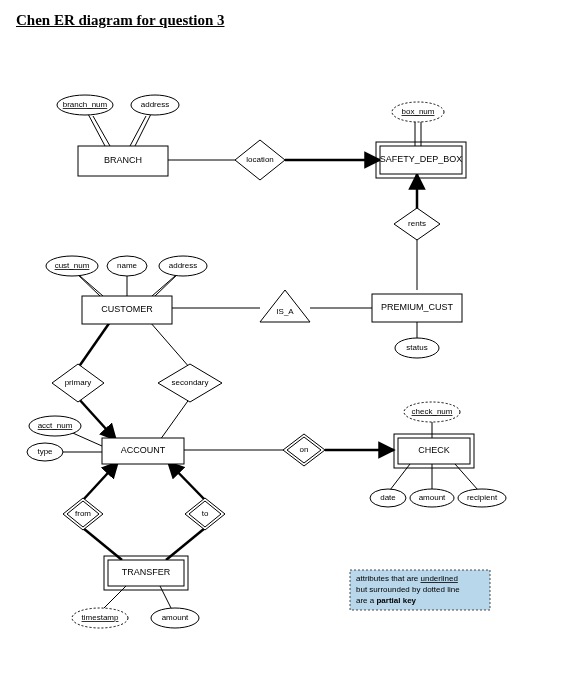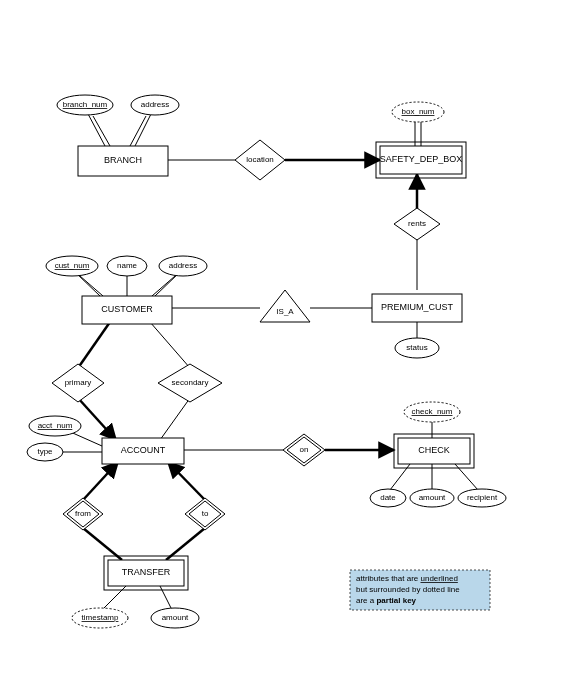--- a/index.html
+++ b/index.html
@@ -18,20 +18,21 @@
   .attr-partial{fill:#fff;stroke:#000;stroke-width:1;stroke-dasharray:2 2;}
   .rel{fill:#fff;stroke:#000;stroke-width:1;}
   .edge{stroke:#000;stroke-width:1;fill:none;}
   .edge-thick{stroke:#000;stroke-width:2.5;fill:none;}
   .tri{fill:#fff;stroke:#000;stroke-width:1;}
   .notebox{fill:#b9d7ea;stroke:#222;stroke-width:0.8;stroke-dasharray:2 2;}
 </style>
 </head>
 <body>
 <div class="page">
+  <div class="title">Chen ER diagram for question 3</div>
 
   <svg width="574" height="687">
     <defs>
       <marker id="arr" viewBox="0 0 10 10" refX="9" refY="5" markerWidth="7" markerHeight="7" orient="auto-start-reverse">
         <path d="M0 0 L10 5 L0 10 z" fill="#000"></path>
       </marker>
     </defs>
 
     <line class="edge" x1="87" y1="112" x2="105" y2="146"></line>
     <line class="edge" x1="93" y1="116" x2="110" y2="146"></line>

